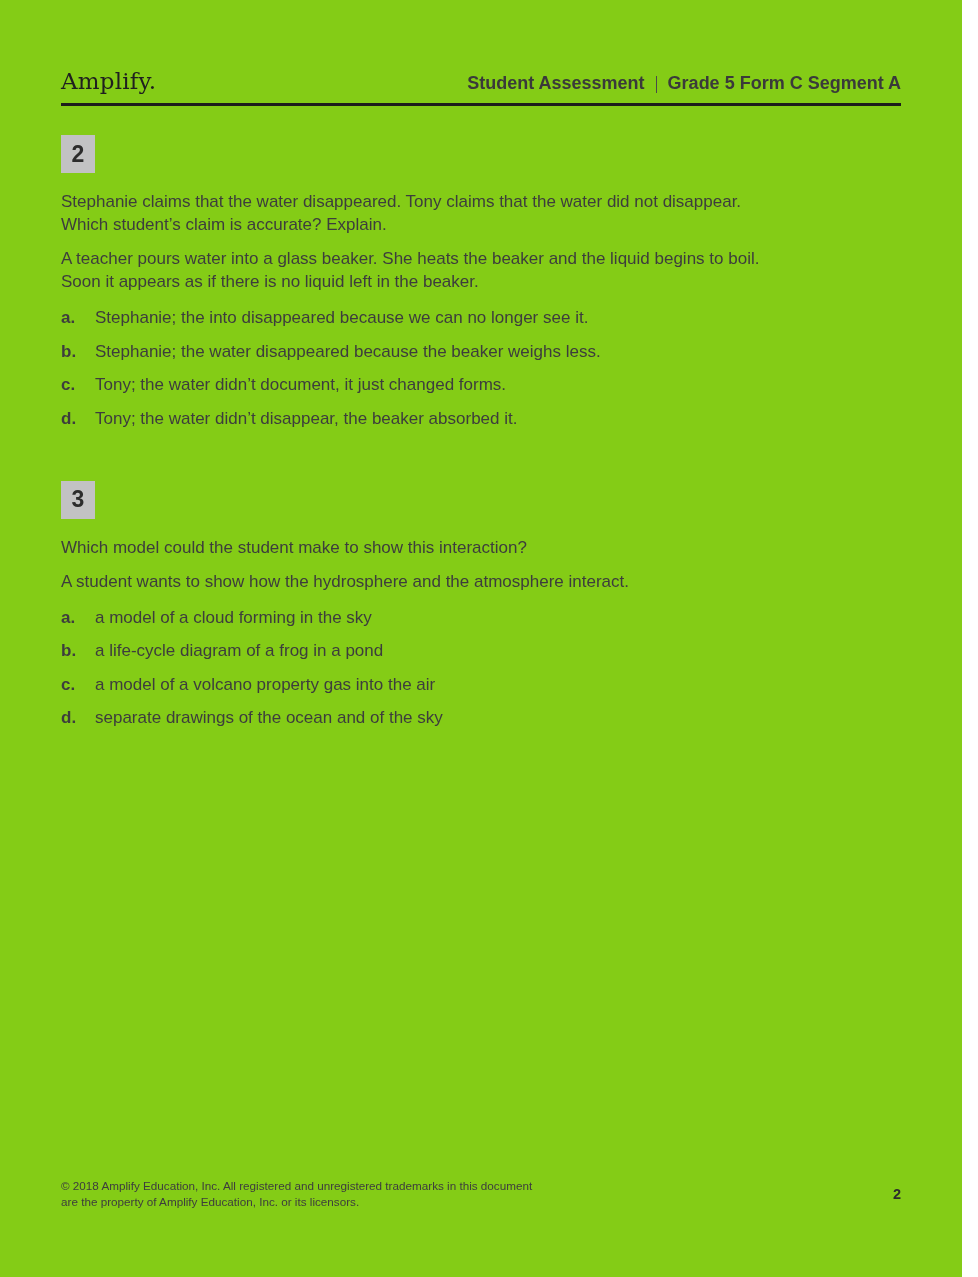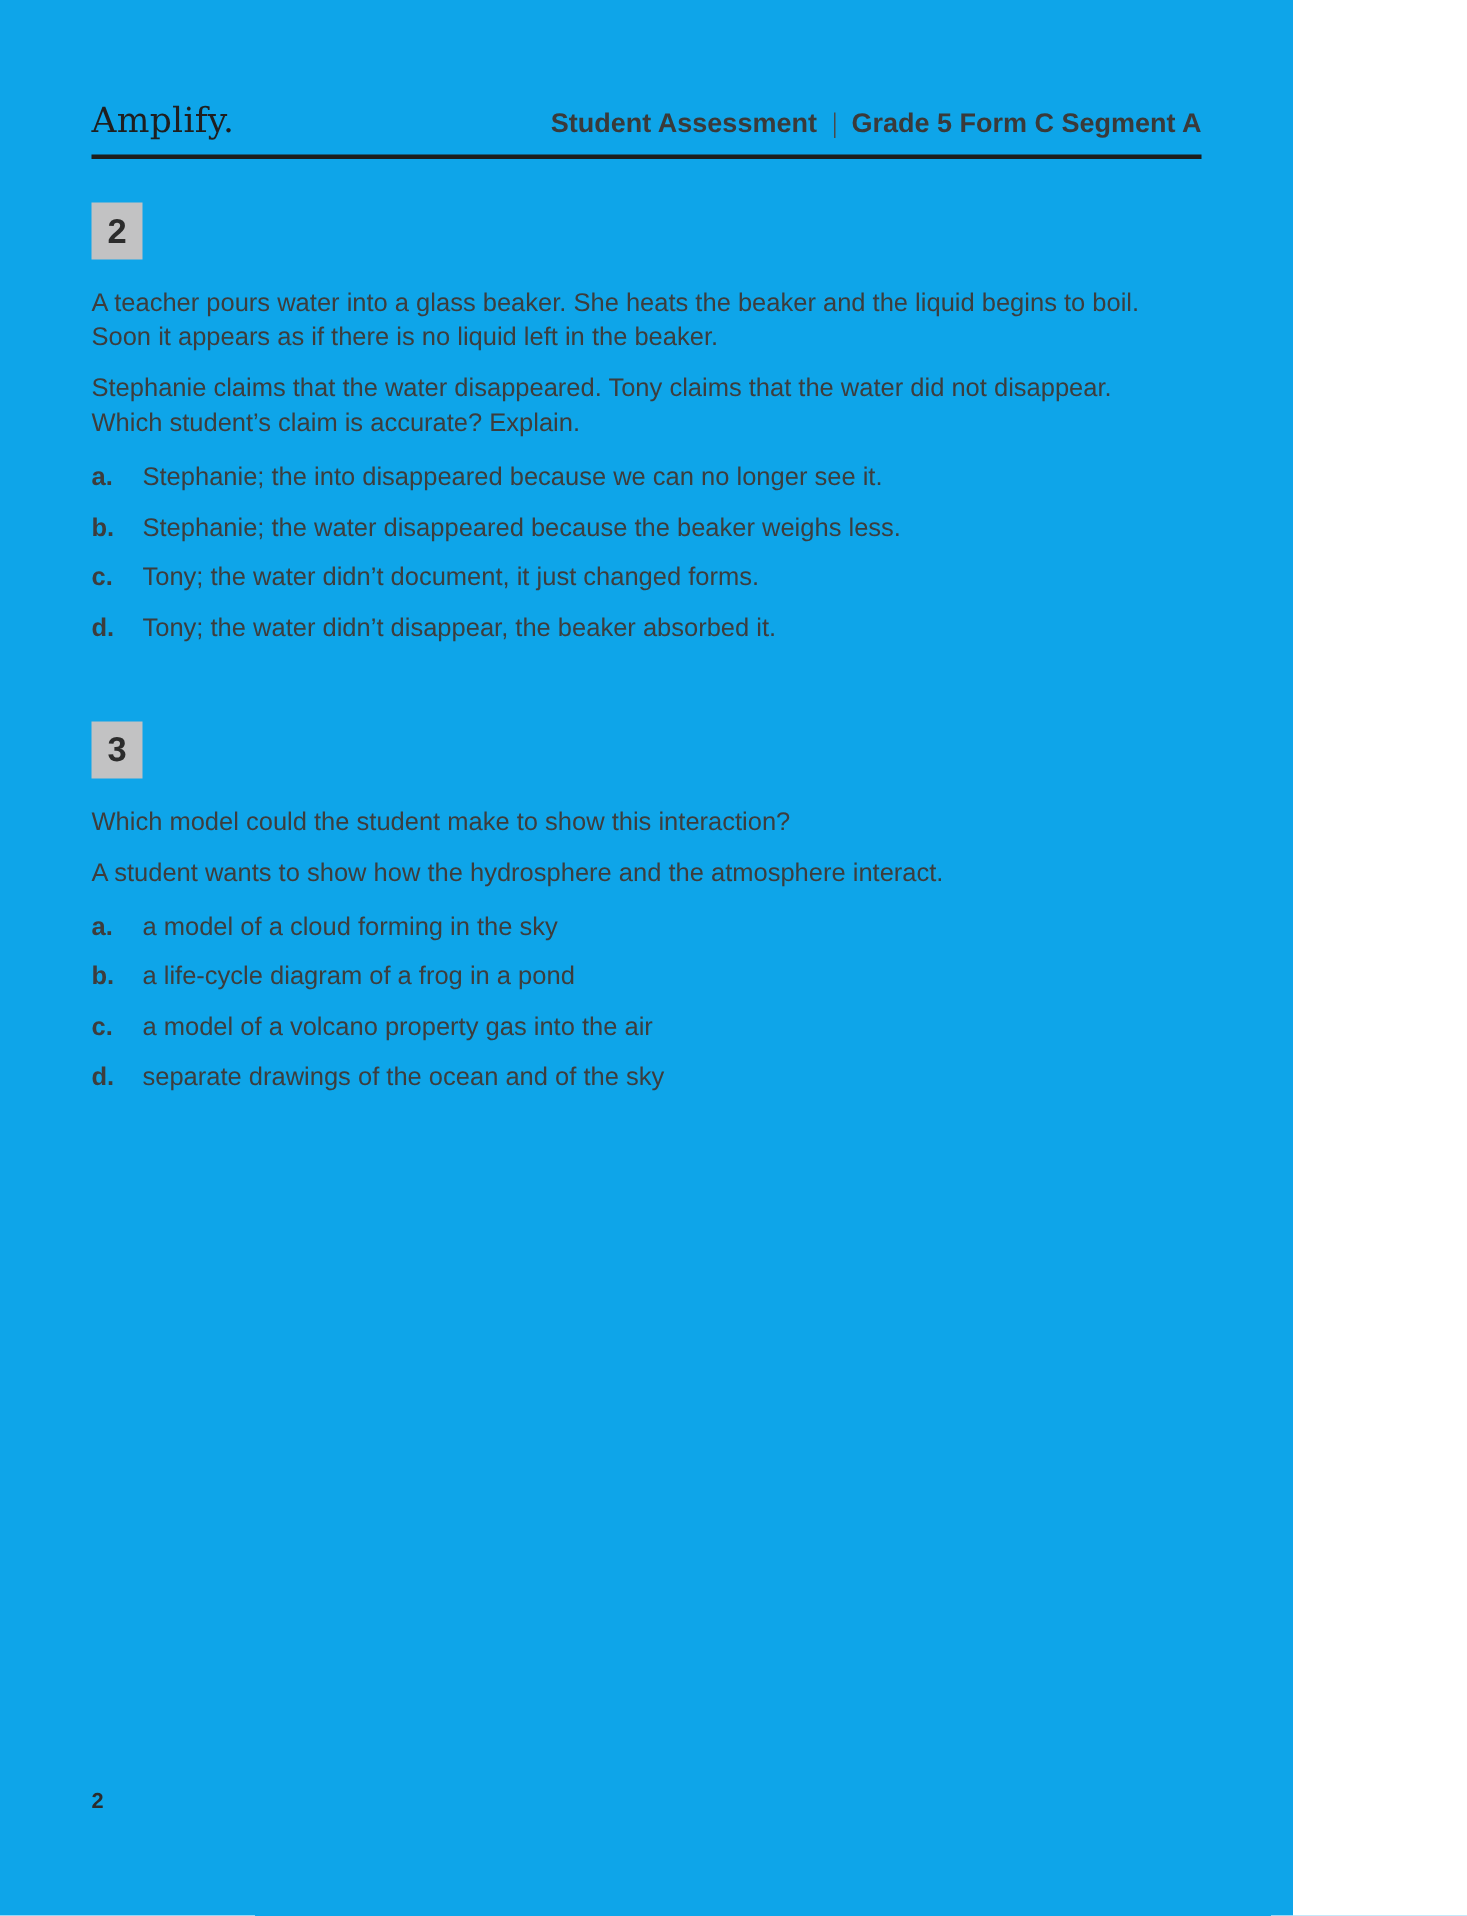--- a/index.html
+++ b/index.html
@@ -1,21 +1,21 @@
 <!DOCTYPE html>
 <html><head>
 <meta charset="utf-8">
 <style>
   * { margin: 0; padding: 0; box-sizing: border-box; }
   html, body { background: #ffffff; }
   .page {
     position: relative;
-    width: 862px;
+    width: 962px;
     height: 1277px;
-    background: #0ea5e9;
+    background: #84cc16;
     font-family: "Liberation Sans", "DejaVu Sans", sans-serif;
     color: #3d3d3d;
     overflow: hidden;
   }
   .content {
     padding: 68px 61px 0 61px;
   }
   
   .header {
     display: flex;
@@ -118,24 +118,24 @@
         <span>Student Assessment</span>
         <span class="header-sep"></span>
         <span>Grade 5 Form C Segment A</span>
       </div>
     </div>
     <div class="rule"></div>
 
     <div class="question">
       <div class="q-badge">2</div>
       <div class="q-body">
+        <p class="para">Stephanie claims that the water disappeared. Tony claims that the water did not disappear.
+Which student’s claim is accurate? Explain.</p>
         <p class="para">A teacher pours water into a glass beaker. She heats the beaker and the liquid begins to boil.
 Soon it appears as if there is no liquid left in the beaker.</p>
-        <p class="para">Stephanie claims that the water disappeared. Tony claims that the water did not disappear.
-Which student’s claim is accurate? Explain.</p>
         <div class="options">
           <div class="option">
             <span class="option-letter">a.</span>
             <span class="option-text">Stephanie; the into disappeared because we can no longer see it.</span>
           </div>
           <div class="option">
             <span class="option-letter">b.</span>
             <span class="option-text">Stephanie; the water disappeared because the beaker weighs less.</span>
           </div>
           <div class="option">
@@ -172,15 +172,16 @@
             <span class="option-letter">d.</span>
             <span class="option-text">separate drawings of the ocean and of the sky</span>
           </div>
         </div>
       </div>
     </div>
 
   </div>
 
   <div class="footer">
+    <div class="copyright">© 2018 Amplify Education, Inc. All registered and unregistered trademarks in this document are the property of Amplify Education, Inc. or its licensors.</div>
     <div class="page-number">2</div>
   </div>
 </div>
 
 </body></html>

